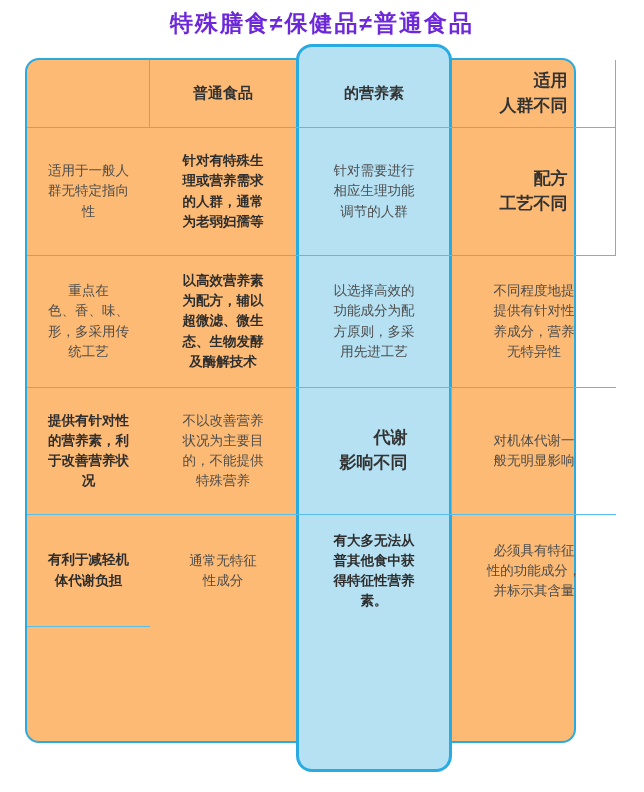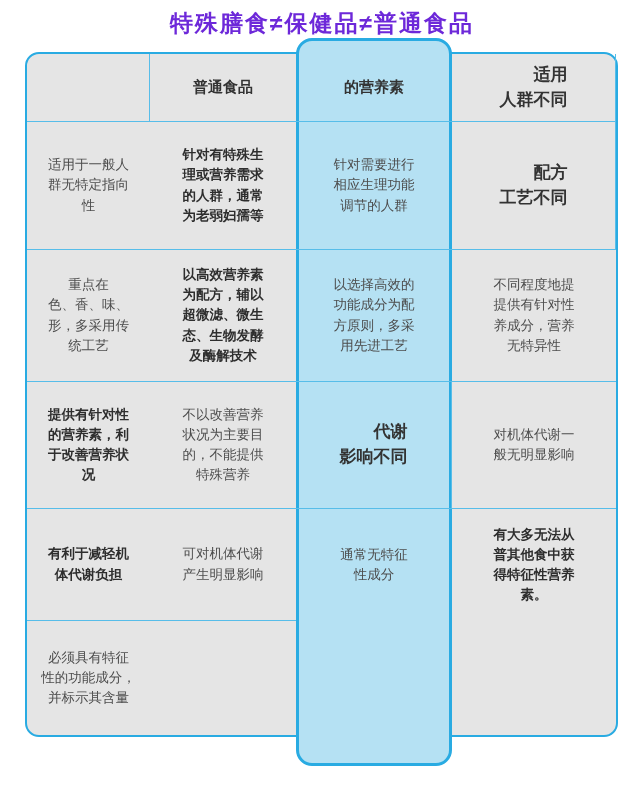--- a/index.html
+++ b/index.html
@@ -23,27 +23,27 @@
     text-align: center;
     font-size: 23px;
     font-weight: bold;
     letter-spacing: 2px;
     color: #6d28d9;
     white-space: nowrap;
   }
   .table-wrap {
     position: absolute;
     left: 25px;
-    top: 52px;
-    width: 593px;
+    top: 58px;
+    width: 551px;
     height: 685px;
     box-sizing: border-box;
     border: 2px solid #29abe2;
     border-radius: 14px;
-    background: #e5e5e5;
+    background: #fdba74;
   }
   
   .special-col {
     position: absolute;
     left: 269px;
     top: -16px;
     width: 156px;
     height: 728px;
     box-sizing: border-box;
     background: #b5e1f3;
@@ -156,22 +156,20 @@
 状况为主要目
 的，不能提供
 特殊营养</div>
 
       <div class="cell b-bottom b-right row-header">代谢
 影响不同</div>
       <div class="cell b-bottom body-text">对机体代谢一
 般无明显影响</div>
       <div class="cell b-bottom special-text">有利于减轻机
 体代谢负担</div>
-      <div class="cell b-bottom body-text">可对机体代谢
-产生明显影响</div>
 
       <div class="cell body-text">通常无特征
 性成分</div>
       <div class="cell special-text">有大多无法从
 普其他食中获
 得特征性营养
 素。</div>
       <div class="cell body-text">必须具有特征
 性的功能成分，
 并标示其含量</div>

